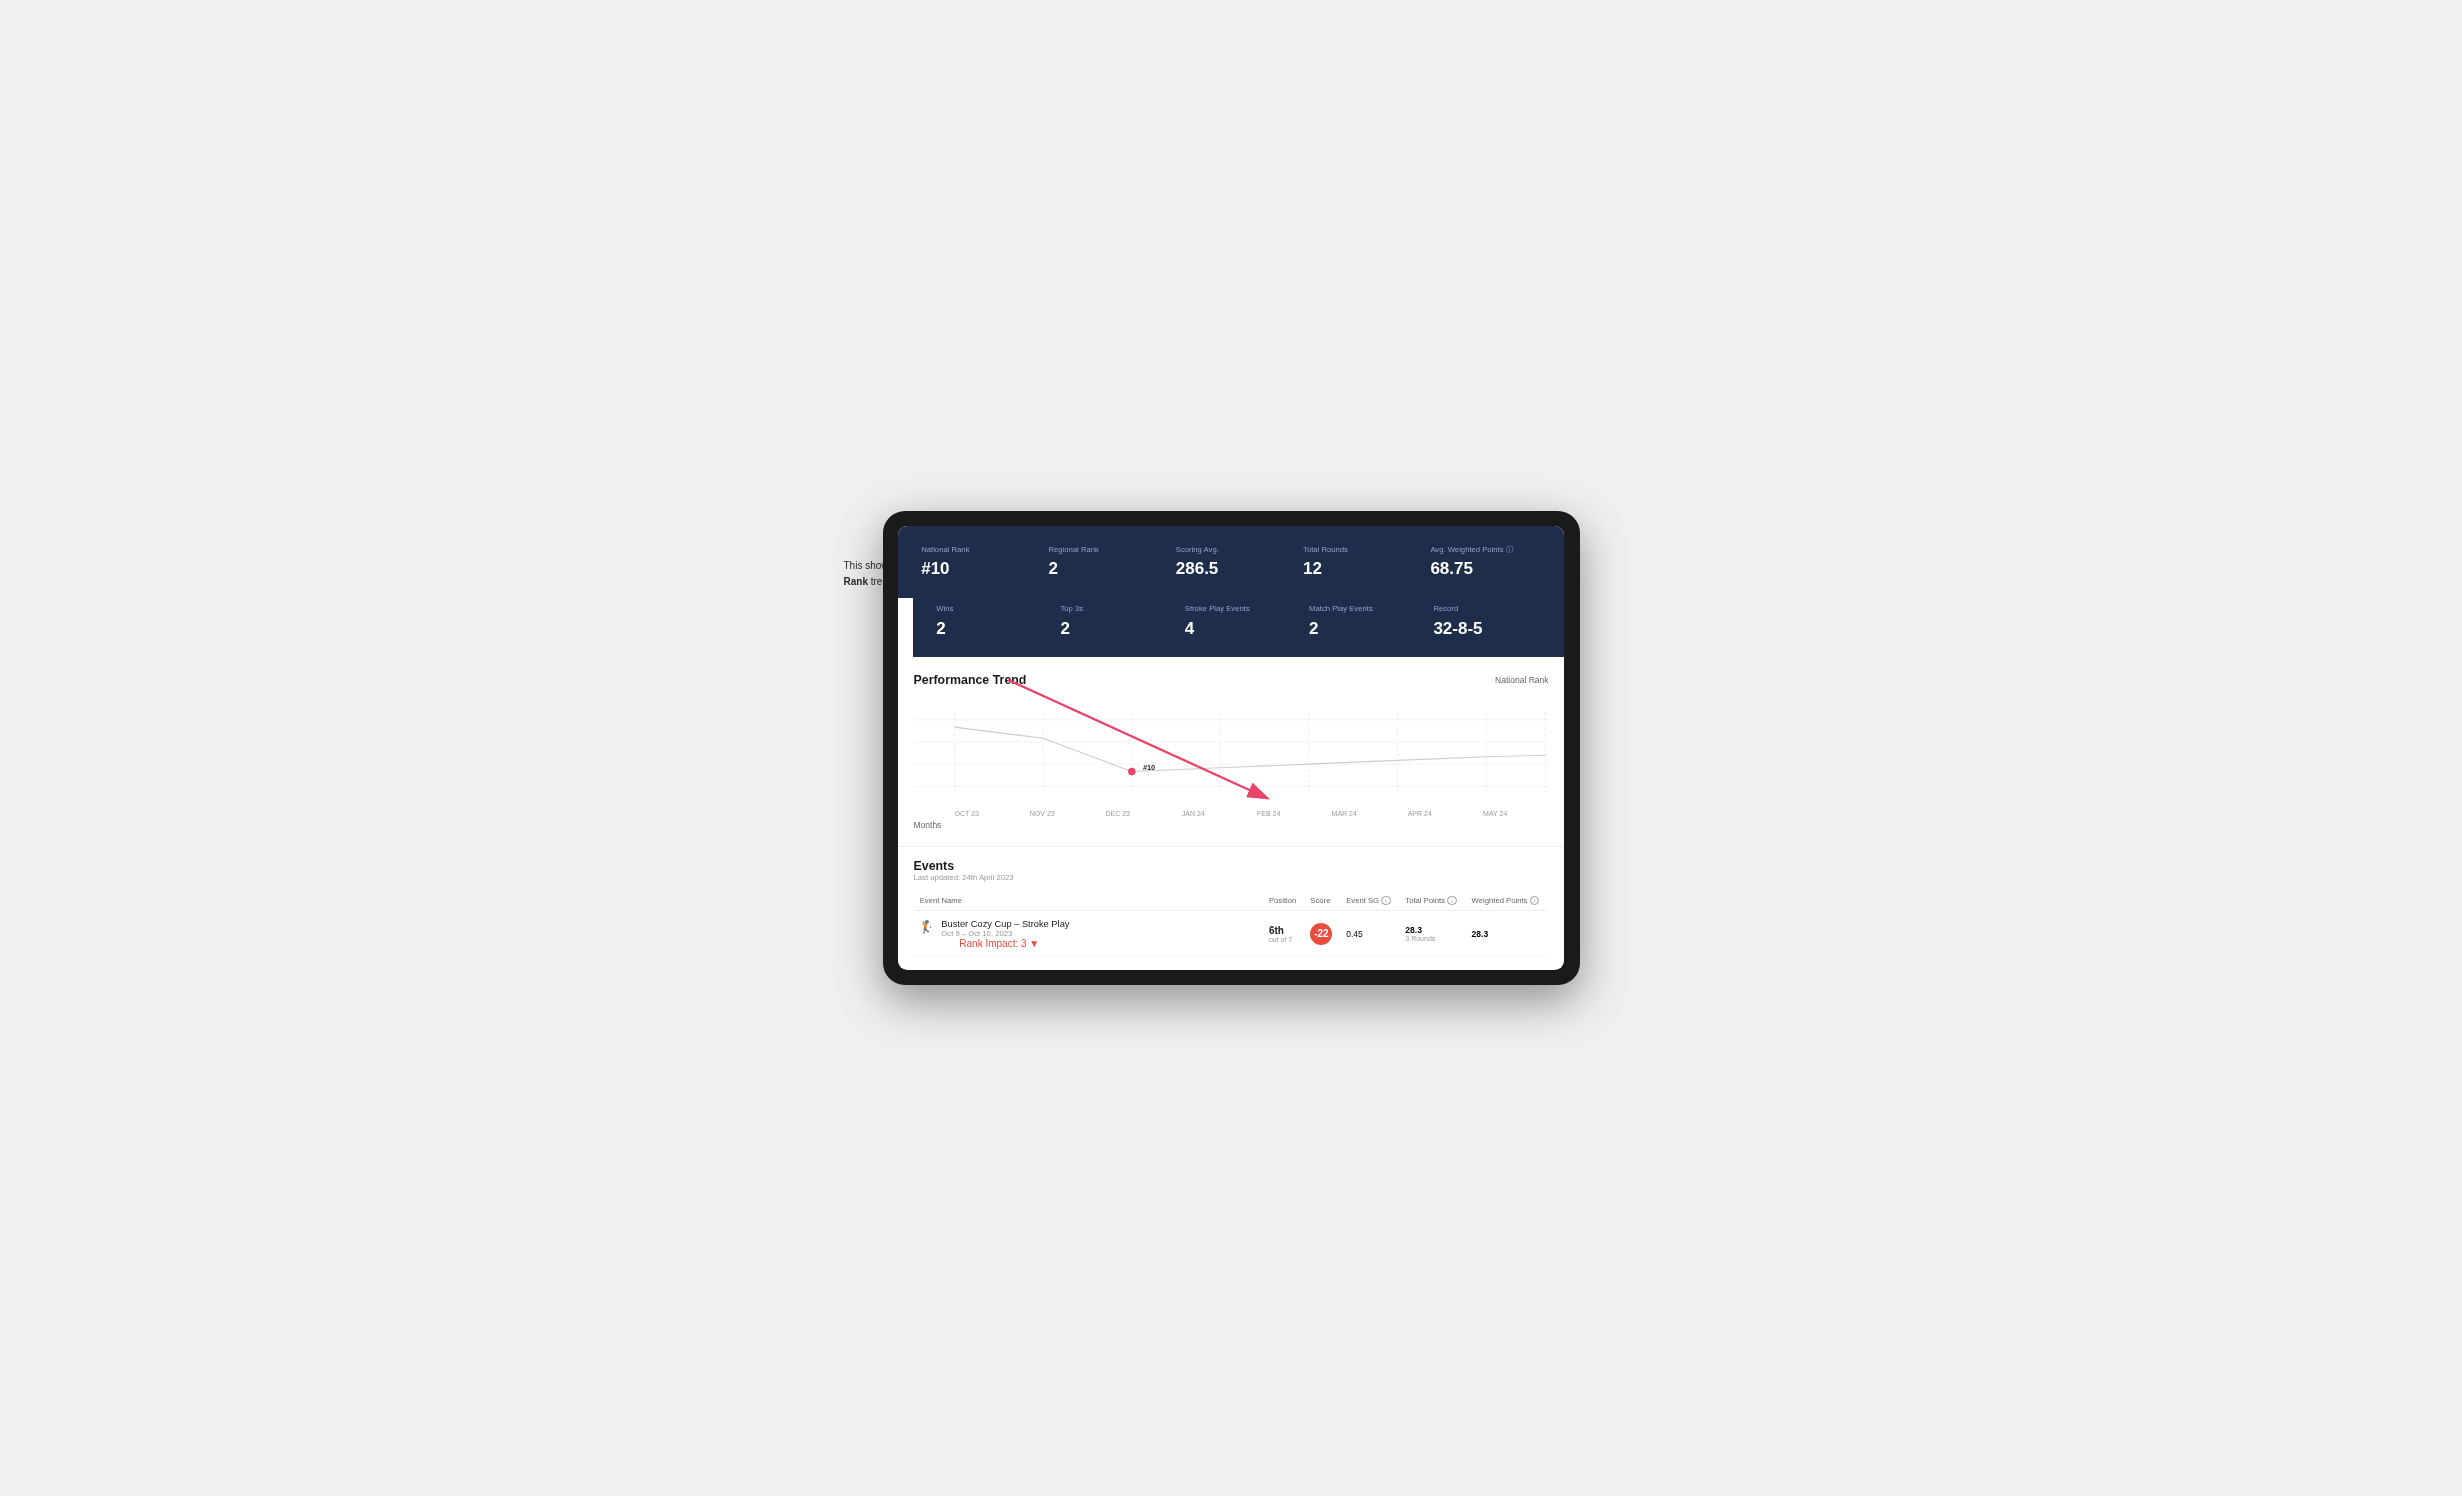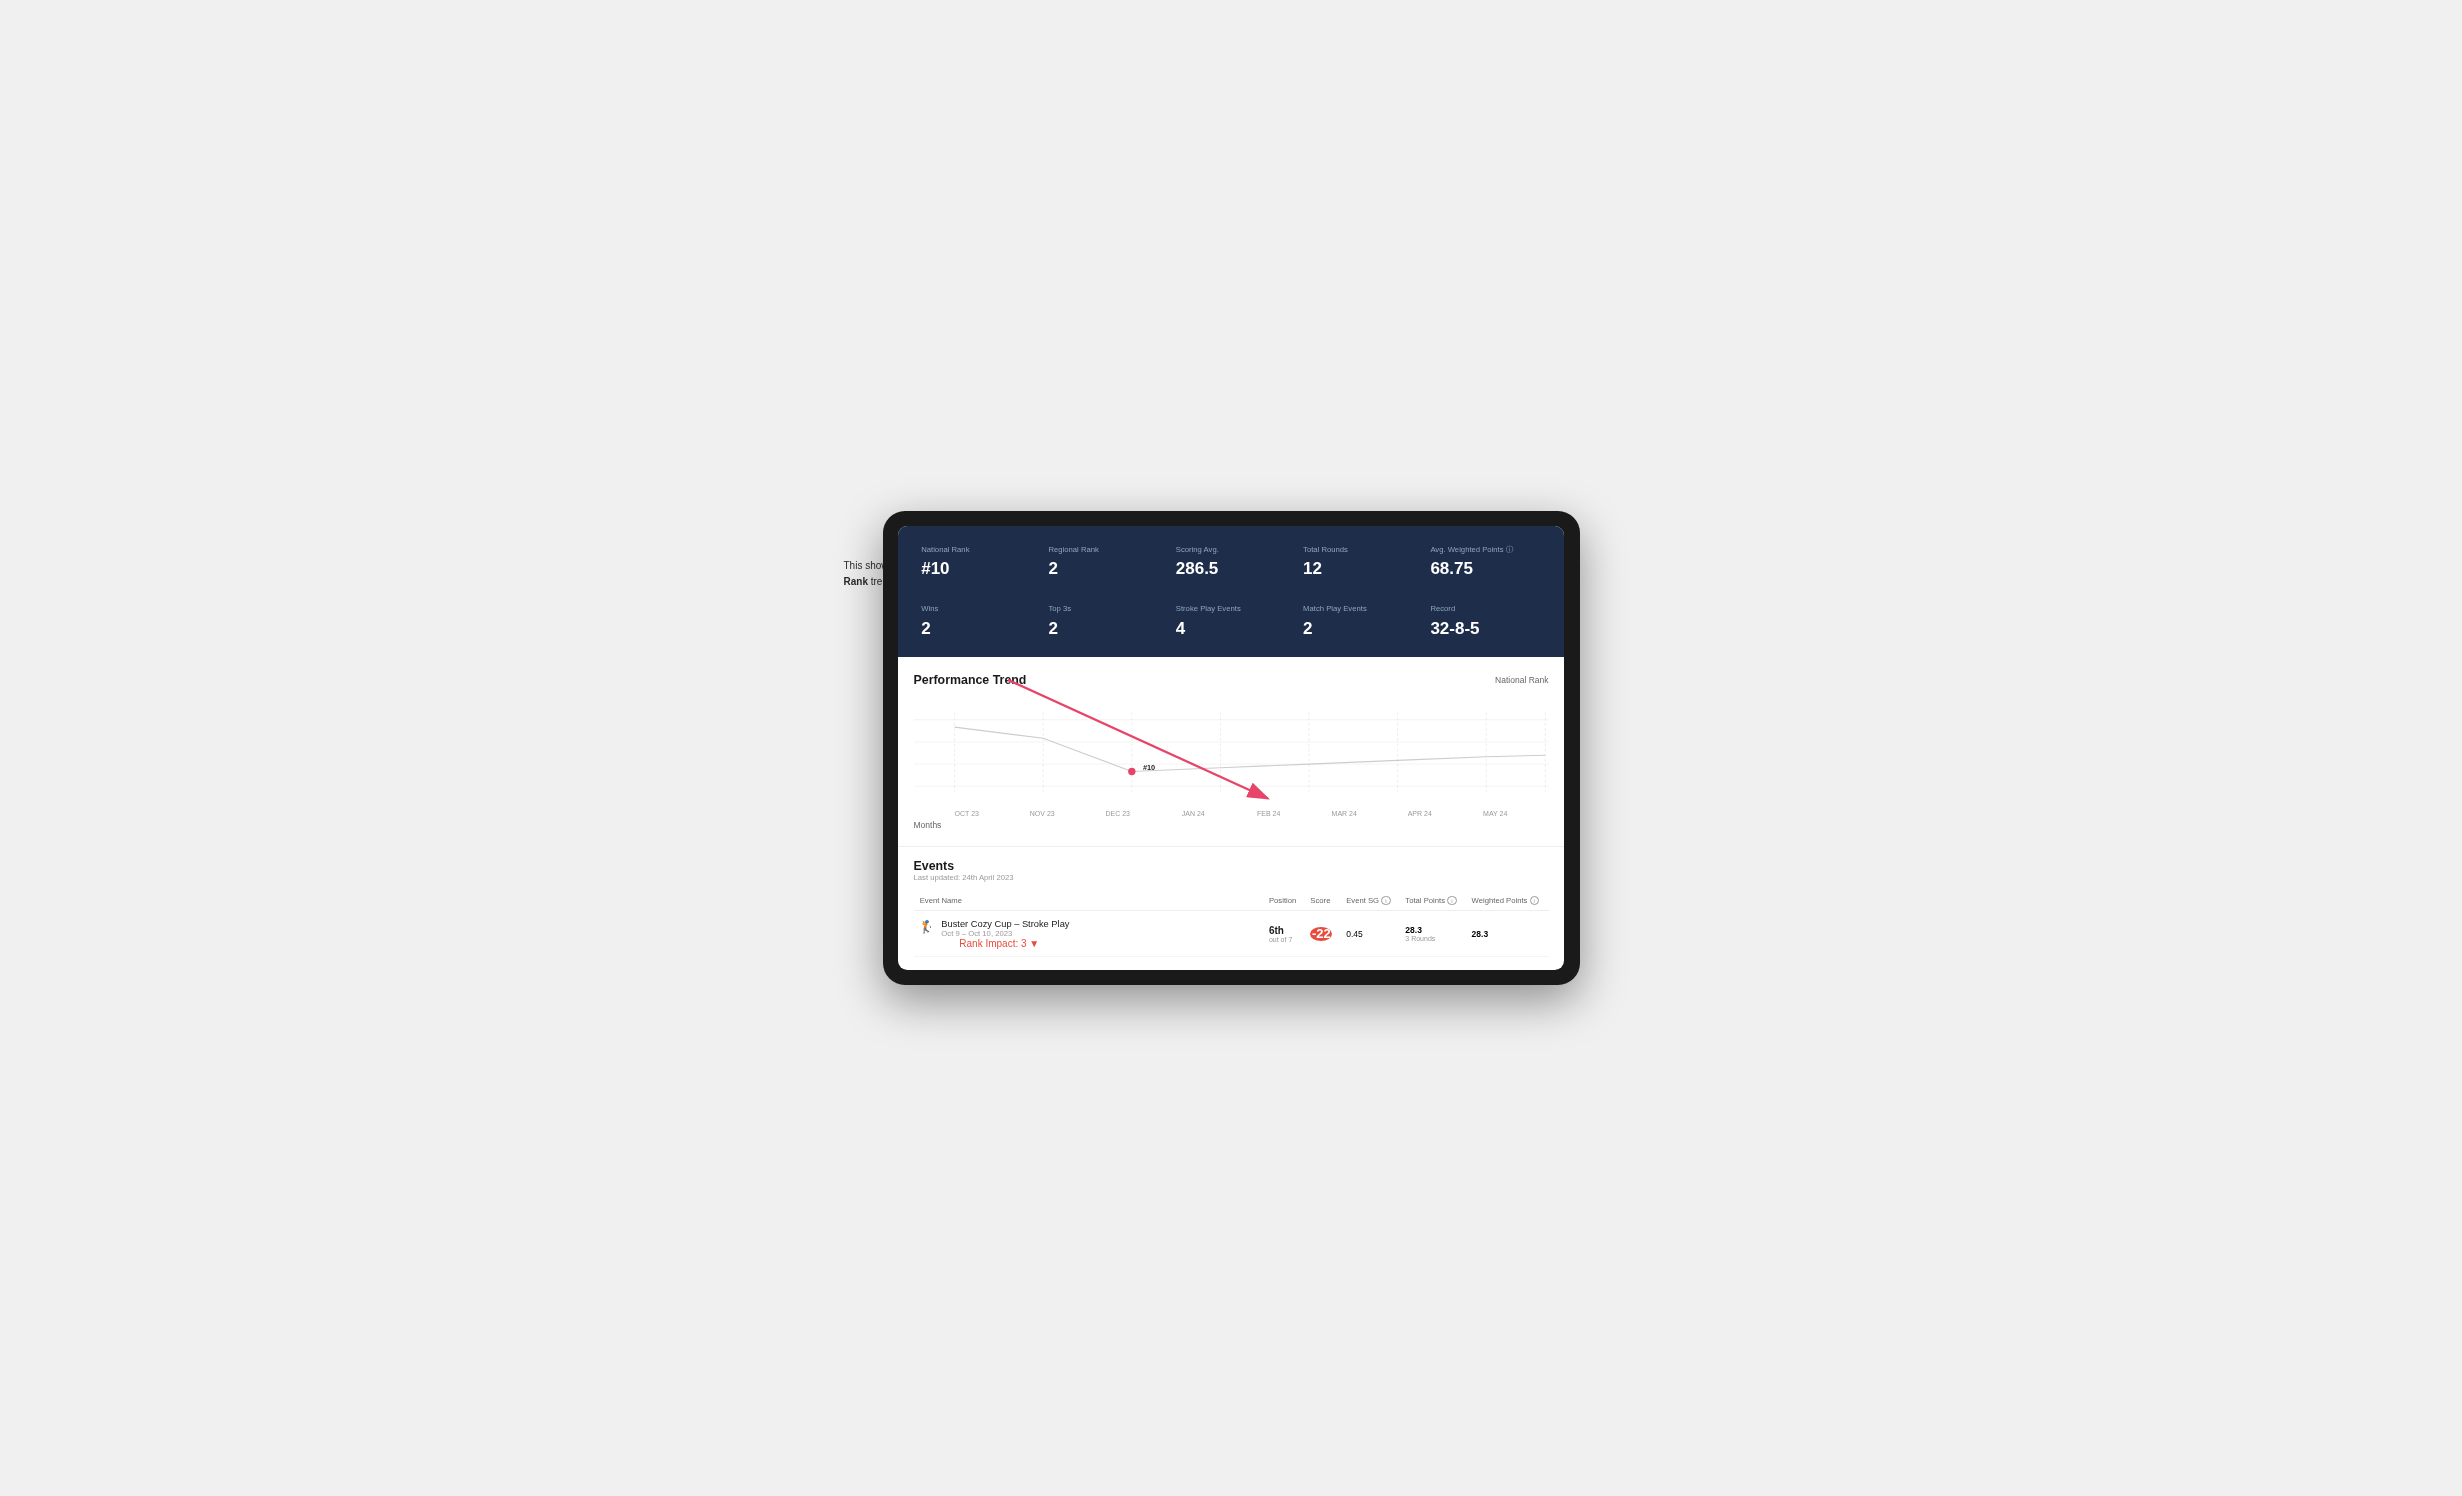--- a/index.html
+++ b/index.html
@@ -41,20 +41,21 @@
       grid-template-columns: repeat(5, 1fr);
       gap: 1.5px;
     }
 
     .stats-row-2 {
       background: #1e2d4a;
       padding: 0 15.5px 12.4px;
       display: grid;
       grid-template-columns: repeat(5, 1fr);
       gap: 1.5px;
+      margin-left: 15px;
     }
 
     .stat-item {
       padding: 6.2px 7.7px;
     }
 
     .stat-label {
       color: #8fa3c0;
       font-size: 7.7px;
       margin-bottom: 4.6px;
@@ -180,25 +181,25 @@
       font-size: 10px;
       color: #e74c3c;
       margin-left: 18px;
     }
 
     .score-badge {
       background: #e74c3c;
       color: white;
       border-radius: 50%;
       width: 22px;
-      height: 14px;
+      height: 22px;
       display: flex;
       align-items: center;
       justify-content: center;
-      font-size: 13px;
+      font-size: 10px;
       font-weight: 700;
     }
 
     .position-value {
       font-size: 10px;
       font-weight: 700;
       color: #1a1a1a;
     }
 
     .position-sub {

